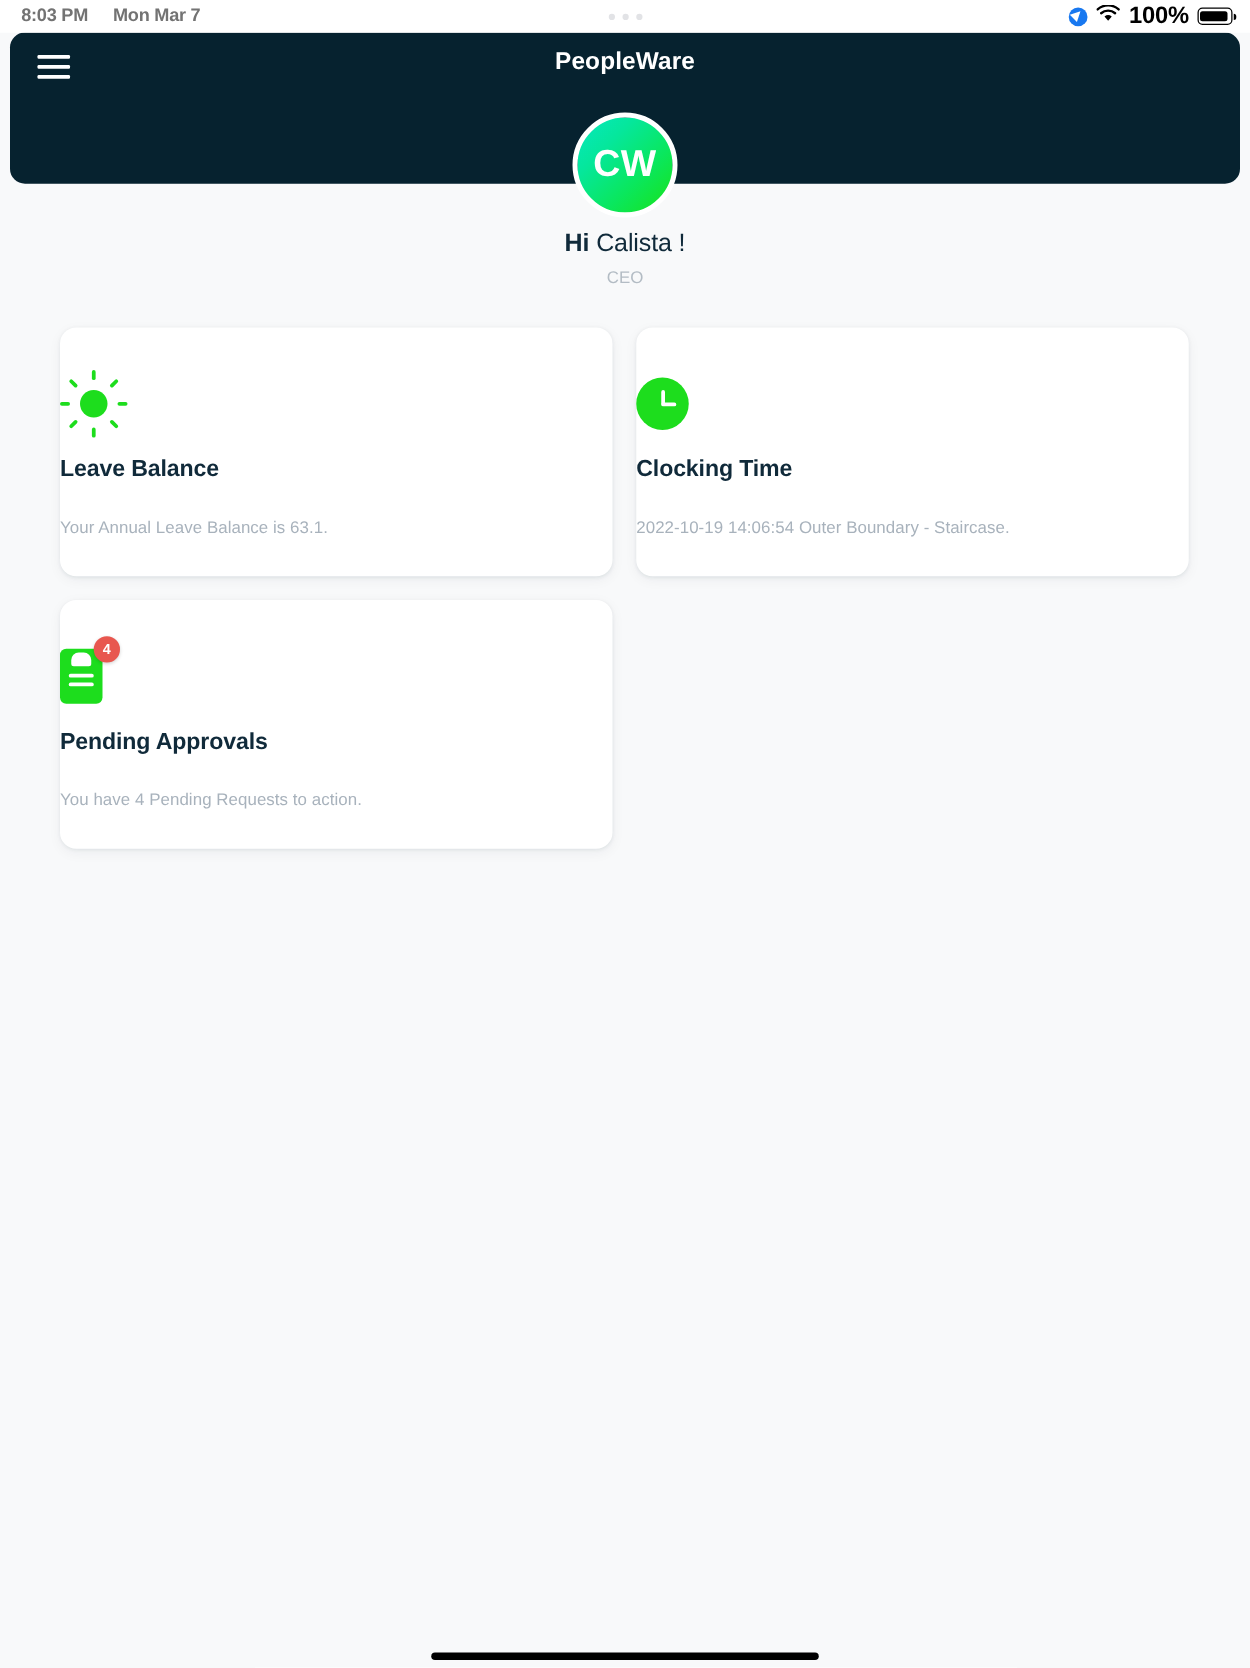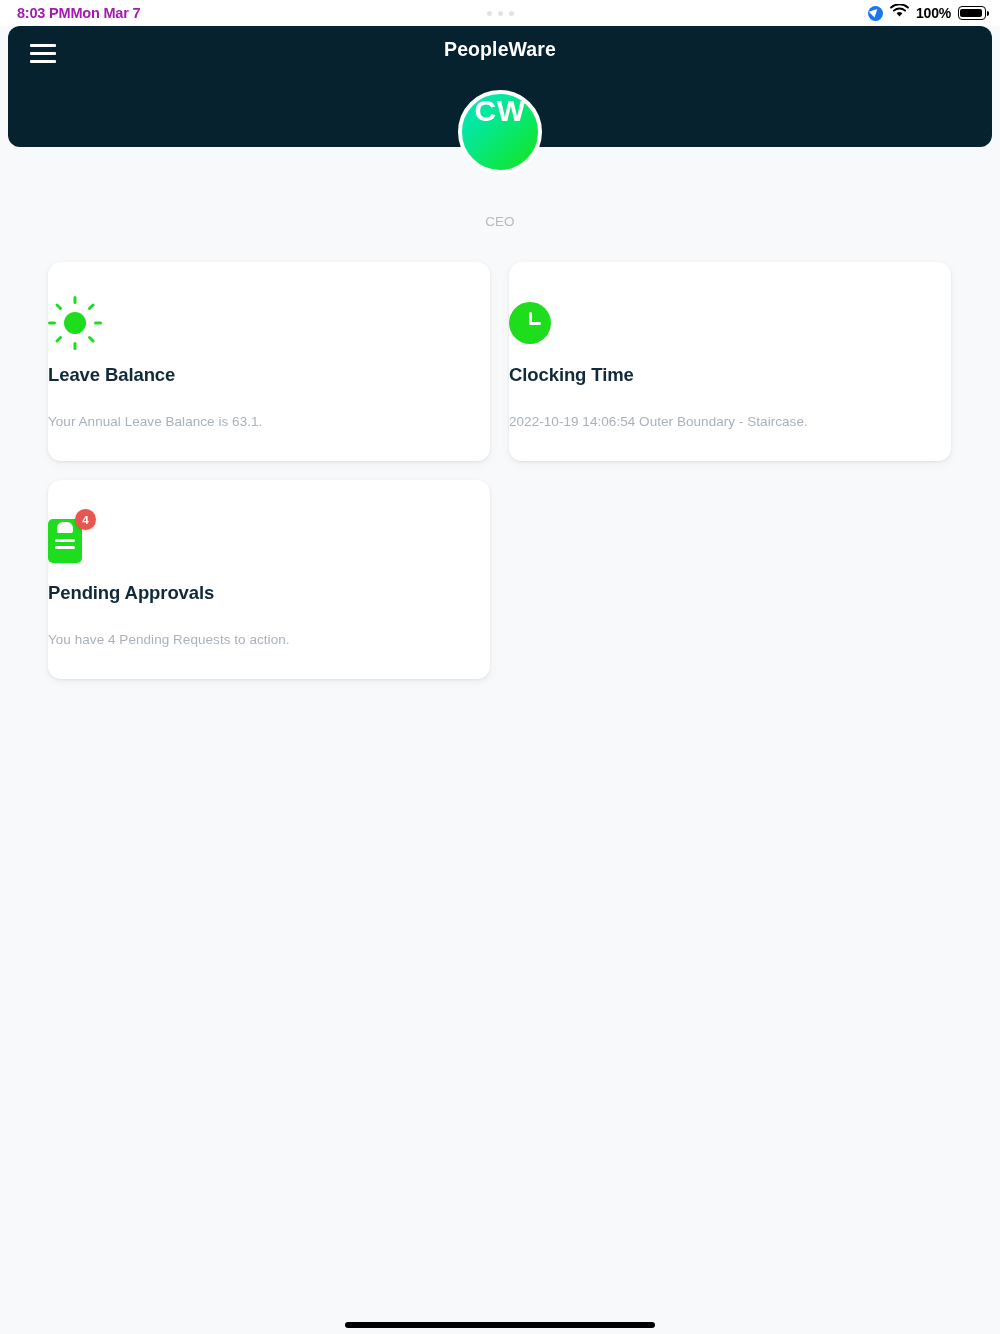--- a/index.html
+++ b/index.html
@@ -19,25 +19,25 @@
     width: 1000px;
     height: 26px;
     background: #ffffff;
     display: flex;
     align-items: center;
     z-index: 30;
   }
   .status-left {
     display: flex;
     align-items: center;
-    gap: 0;
+    gap: 20px;
     margin-left: 17px;
     font-size: 14.5px;
     font-weight: 600;
-    color: #a21caf;
+    color: #737373;
     letter-spacing: -0.2px;
     justify-content: flex-end;
   }
   .status-dots {
     position: absolute;
     left: 0; right: 0;
     top: 0; bottom: 0;
     display: flex;
     align-items: center;
     justify-content: center;
@@ -69,21 +69,21 @@
     left: 3px; top: 3.4px;
     width: 0; height: 0;
     border-left: 8.5px solid #fff;
     border-top: 4.2px solid transparent;
     border-bottom: 4.2px solid transparent;
     transform: rotate(-45deg);
     transform-origin: 30% 50%;
   }
   .wifi-icon { display: block; }
   .batt-pct {
-    font-size: 14px;
+    font-size: 19px;
     font-weight: 600;
     color: #000;
     letter-spacing: -0.2px;
   }
   .batt {
     position: relative;
     width: 28px; height: 13.5px;
     border: 1.4px solid #000;
     border-radius: 4px;
     display: flex;
@@ -155,21 +155,21 @@
 
   
   .avatar {
     position: absolute;
     left: 458px; top: 64px;
     width: 84px; height: 84px;
     border-radius: 50%;
     background: linear-gradient(135deg, #06e8c0 0%, #05e79c 30%, #0ae75c 65%, #19e218 100%);
     border: 4px solid #ffffff;
     display: flex;
-    align-items: flex-start;
+    align-items: center;
     justify-content: center;
     z-index: 10;
   }
   .avatar-initials {
     color: #ffffff;
     font-size: 30px;
     font-weight: bold;
     letter-spacing: 0.5px;
   }
 
@@ -402,20 +402,24 @@
       <span></span>
       <span></span>
     </div>
     <div class="app-title">PeopleWare</div>
   </div>
 
   <div class="avatar">
     <span class="avatar-initials">CW</span>
   </div>
 
+  <div class="greeting">
+    <span class="hi">Hi</span>
+    <span class="name">Calista !</span>
+  </div>
   <div class="role">CEO</div>
 
   <div class="card-grid">
 
     <div class="card">
       <div class="card-icon">
         <div class="sun">
           <span class="core"></span>
           <span class="ray r0"></span>
           <span class="ray r1"></span>

